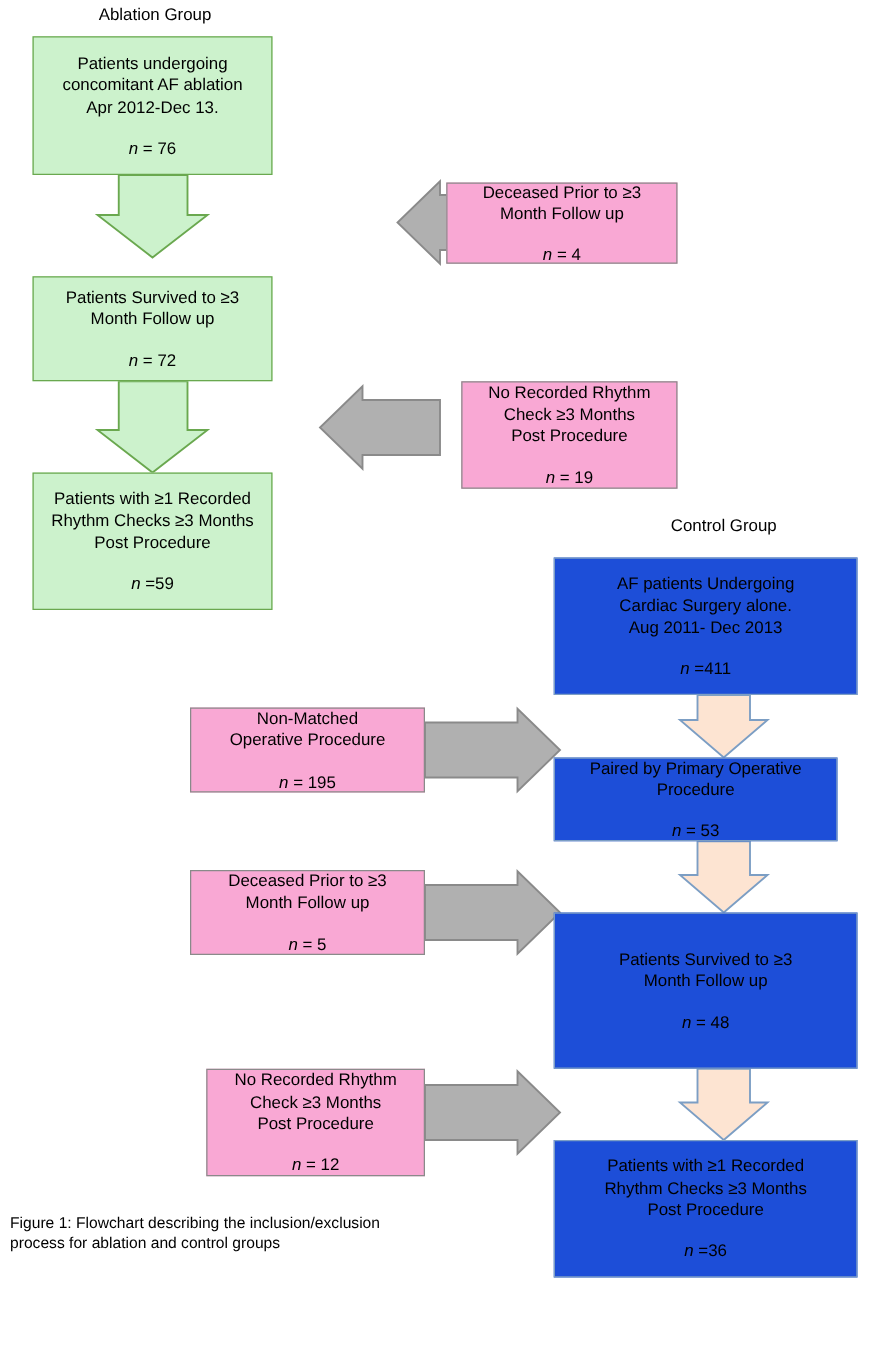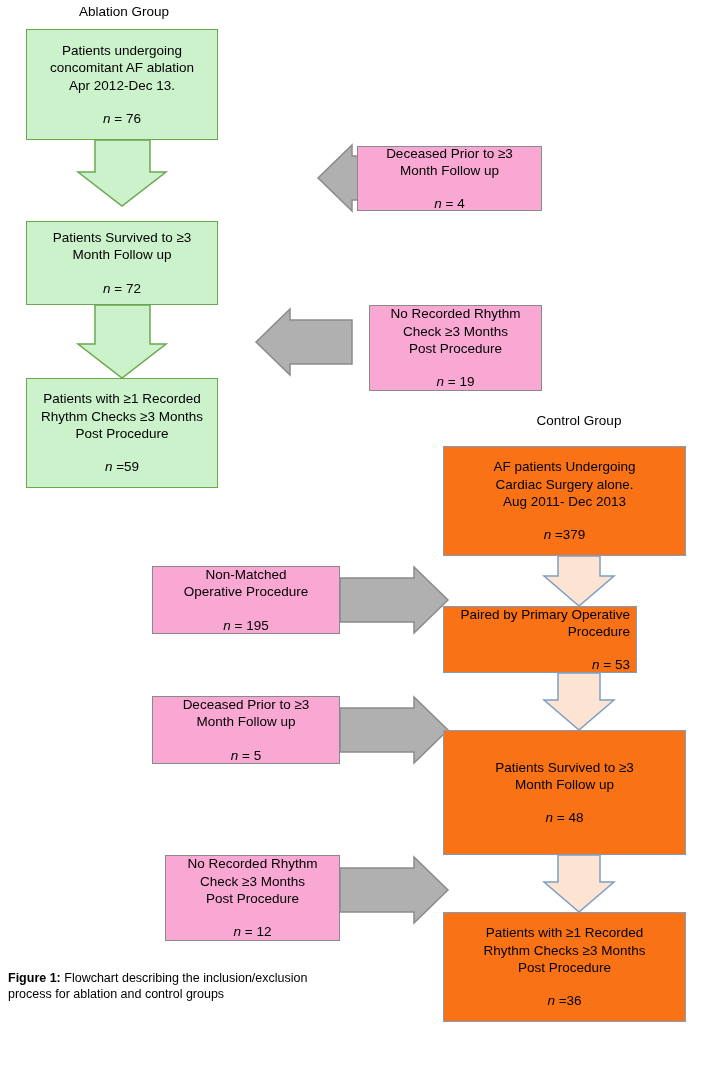--- a/index.html
+++ b/index.html
@@ -38,38 +38,38 @@
   .n-italic { font-style: italic; }
   .green {
     background: #ccf2cc;
     border: 1.5px solid #6aa84f;
   }
   .grey {
     background: #f9a8d4;
     border: 1.5px solid #8a8a8a;
   }
   .peach {
-    background: #f97316;
+    background: #1d4ed8;
     border: 1.5px solid #7c9ec4;
   }
   .grp-title {
     position: absolute;
     font-weight: normal;
     font-size: 13.5px;
     text-align: center;
     white-space: nowrap;
   }
   .caption {
     position: absolute;
     font-size: 12.5px;
     line-height: 1.3;
     width: 300px;
     text-align: left;
   }
-  .caption b { font-weight: bold; }
+  .caption b { font-weight: normal; }
   svg.arrows {
     position: absolute;
     left: 0; top: 0;
     width: 709px;
     height: 1087px;
     pointer-events: none;
   }
 </style>
 </head>
 <body>
@@ -130,24 +130,24 @@
     <span class="ln">No Recorded Rhythm</span>
     <span class="ln">Check ≥3 Months</span>
     <span class="ln">Post Procedure</span>
     <span class="n-line"><i class="n-italic">n</i><span> = 19</span></span>
   </div>
 
   <div class="node peach" style="left:443px; top:446px; width:243px; height:110px;">
     <span class="ln">AF patients Undergoing</span>
     <span class="ln">Cardiac Surgery alone.</span>
     <span class="ln">Aug 2011- Dec 2013</span>
-    <span class="n-line"><i class="n-italic">n</i><span> =379</span></span>
+    <span class="n-line"><i class="n-italic">n</i><span> =411</span></span>
   </div>
 
-  <div class="node peach" style="left:443px; top:606px; width:194px; height:67px;align-items:flex-end;">
+  <div class="node peach" style="left:443px; top:606px; width:227px; height:67px;">
     <span class="ln">Paired by Primary Operative</span>
     <span class="ln">Procedure</span>
     <span class="n-line"><i class="n-italic">n</i><span> = 53</span></span>
   </div>
 
   <div class="node peach" style="left:443px; top:730px; width:243px; height:125px;">
     <span class="ln">Patients Survived to ≥3</span>
     <span class="ln">Month Follow up</span>
     <span class="n-line"><i class="n-italic">n</i><span> = 48</span></span>
   </div>

